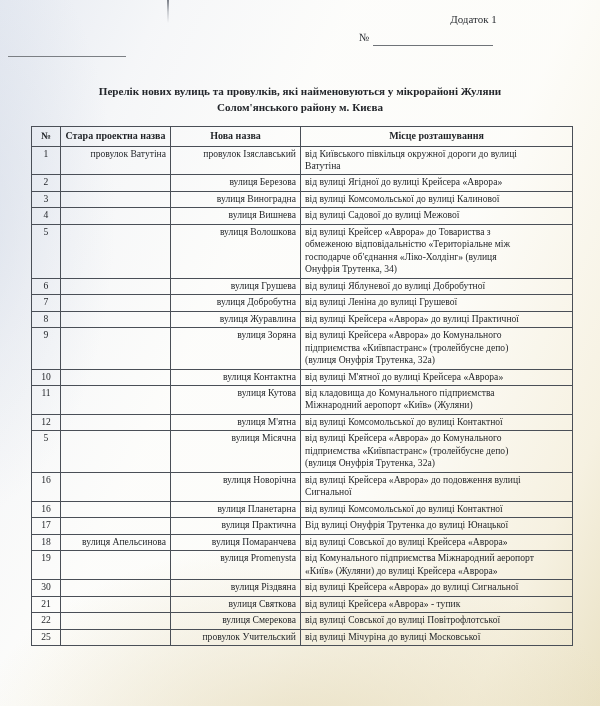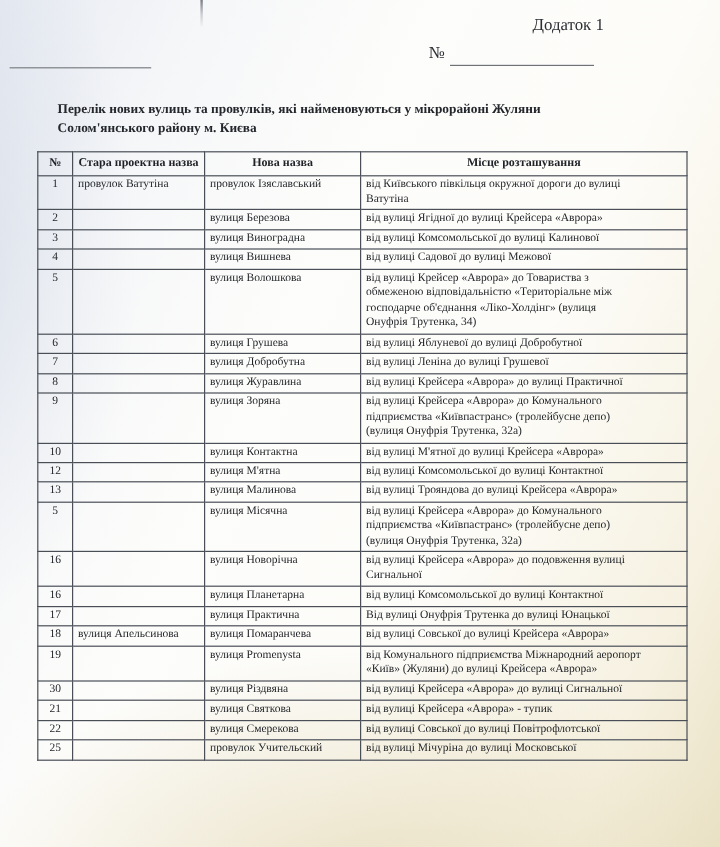--- a/index.html
+++ b/index.html
@@ -58,21 +58,21 @@
     z-index: 3;
   }
 
   
   .doc-header {
     position: absolute;
     top: 11px;
     right: 24px;
     width: 300px;
     text-align: center;
-    font-size: 14px;
+    font-size: 11px;
     line-height: 1.55;
     color: #2b2e33;
   }
   .doc-header .line-1 {
     padding-left: 95px;
   }
   .no-line {
     display: flex;
     align-items: flex-end;
     justify-content: center;
@@ -95,20 +95,21 @@
     width: 118px;
     border-bottom: 1px solid #7b7f84;
   }
 
   
   .doc-title {
     position: absolute;
     top: 83px;
     left: 48px;
     width: 504px;
+    text-align: center;
     font-size: 11.1px;
     font-weight: bold;
     line-height: 1.45;
     color: #23262b;
   }
 
   
   .table-wrap {
     position: absolute;
     top: 126px;
@@ -140,21 +141,21 @@
   col.c-num   { width: 29px; }
   col.c-old   { width: 110px; }
   col.c-new   { width: 130px; }
   col.c-place { width: 272px; }
 
   td.num {
     text-align: center;
     padding-top: 2px;
   }
   td.old, td.new {
-    text-align: left;
+    text-align: right;
     padding-left: 6px;
   }
   td.place {
     text-align: left;
     padding-left: 5px;
     margin-left: 31px;
   }
   td .ln { display: block; }
   .empty-cell { min-height: 11px; }
 </style>
@@ -279,33 +280,34 @@
           </tr>
           <tr>
             <td class="num">10</td>
             <td class="old empty-cell"></td>
             <td class="new">вулиця Контактна</td>
             <td class="place">
               <span class="ln">від вулиці М'ятної до вулиці Крейсера «Аврора»</span>
             </td>
           </tr>
           <tr>
+            <td class="num">11</td>
+            <td class="old empty-cell"></td>
+            <td class="new">вулиця Кутова</td>
+            <td class="place">
+              <span class="ln">від кладовища до Комунального підприємства</span>
+              <span class="ln">Міжнародний аеропорт «Київ» (Жуляни)</span>
+            </td>
+          </tr>
+          <tr>
             <td class="num">12</td>
             <td class="old empty-cell"></td>
             <td class="new">вулиця М'ятна</td>
             <td class="place">
               <span class="ln">від вулиці Комсомольської до вулиці Контактної</span>
-            </td>
-          </tr>
-          <tr>
-            <td class="num">13</td>
-            <td class="old empty-cell"></td>
-            <td class="new">вулиця Малинова</td>
-            <td class="place">
-              <span class="ln">від вулиці Трояндова до вулиці Крейсера «Аврора»</span>
             </td>
           </tr>
           <tr>
             <td class="num">5</td>
             <td class="old empty-cell"></td>
             <td class="new">вулиця Місячна</td>
             <td class="place">
               <span class="ln">від вулиці Крейсера «Аврора» до Комунального</span>
               <span class="ln">підприємства «Київпастранс» (тролейбусне депо)</span>
               <span class="ln">(вулиця Онуфрія Трутенка, 32а)</span>

